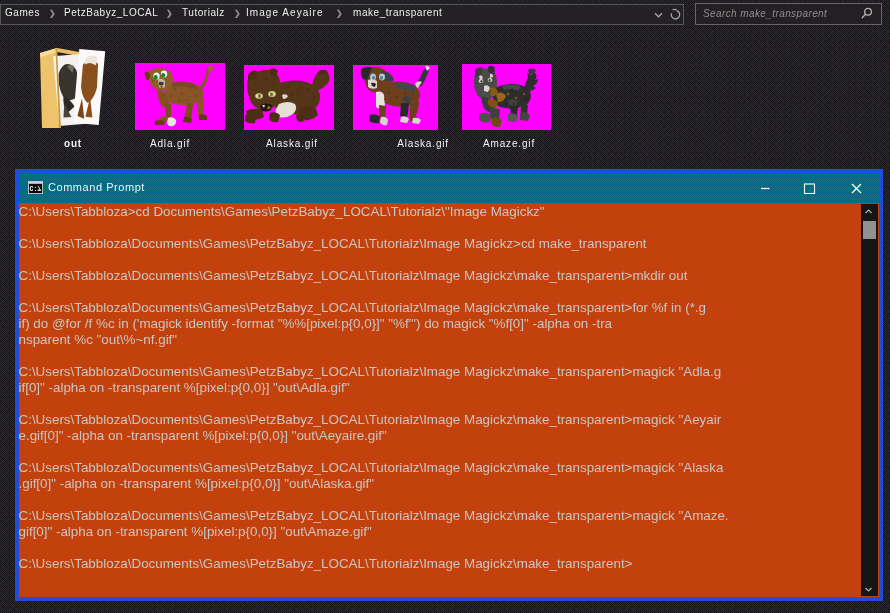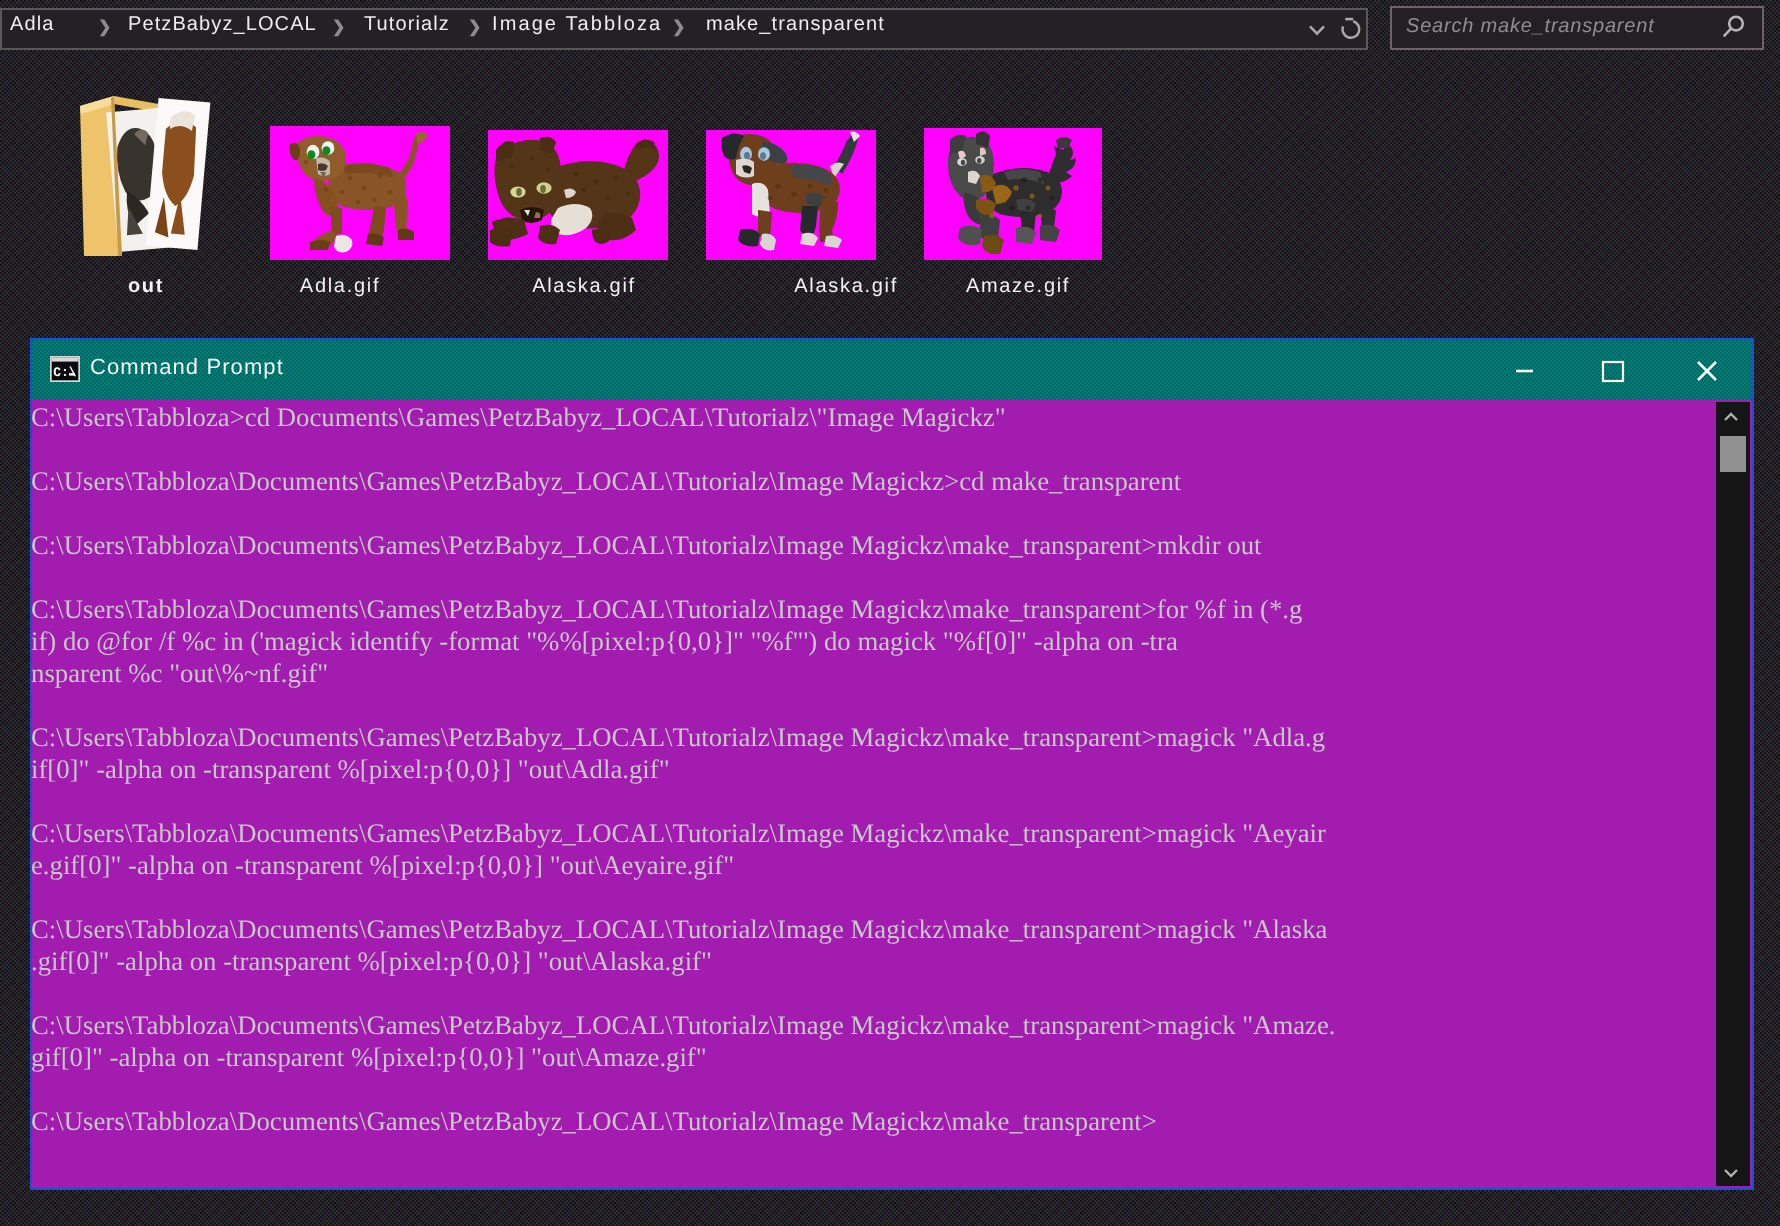--- a/index.html
+++ b/index.html
@@ -12,42 +12,42 @@
 .abs{position:absolute;}
 
 #addr{left:0px;top:4px;width:682px;height:19px;border:1px solid #585858;background:#242124;}
 #search{left:695px;top:3px;width:185px;height:20px;border:1px solid #6b626b;background:#231f23;}
 .crumb{position:absolute;top:7px;color:#eeeeee;font-size:10px;letter-spacing:0.55px;white-space:pre;}
 .csep{position:absolute;top:8.5px;color:#8d8d8d;font-size:8px;font-weight:bold;}
 #ph{position:absolute;left:703px;top:8px;color:#8f8f8f;font-size:10px;letter-spacing:0.4px;font-style:italic;}
 .lbl{position:absolute;top:137.5px;color:#f2f2f2;font-size:10px;letter-spacing:0.85px;text-align:center;width:100px;}
 .thumb{position:absolute;background:#ff00ff;}
 
-#cmd{left:15px;top:169px;width:860px;height:424px;border:1px solid #1d4ed8;
-  background:#a21caf;}
+#cmd{left:15px;top:169px;width:860px;height:424px;border:4px solid #1d4ed8;
+  background:#c2410c;}
 #tbar{position:absolute;left:0;top:0;width:100%;height:30px;
   background:repeating-conic-gradient(#00845a 0% 25%, #006080 0% 50%) 0 0/2px 2px;}
 #ttl{position:absolute;left:29px;top:8px;color:#f5f5f5;font-size:11px;letter-spacing:0.55px;}
 #term{position:absolute;left:-0.5px;top:30.6px;margin:0;color:#c7c7c7;
-  font-family:Liberation Serif, serif;font-size:13.38px;line-height:16px;white-space:pre;}
+  font-family:Liberation Sans, sans-serif;font-size:13.38px;line-height:16px;white-space:pre;}
 #sbar{position:absolute;right:1px;top:31px;width:17px;height:392px;background:#151515;}
 #sthumb{position:absolute;left:2px;top:17px;width:13px;height:18px;background:#919191;}
 .sarr{position:absolute;left:3px;color:#c8c8c8;font-size:9px;}
 .wbtn{position:absolute;top:0;height:30px;width:45px;color:#ffffff;}
 </style>
 </head>
 <body>
 <div id="addr" class="abs"></div>
-<span class="crumb" style="left:5px;">Adla</span>
+<span class="crumb" style="left:5px;">Games</span>
 <span class="csep" style="left:49px;">❯</span>
 <span class="crumb" style="left:64px;">PetzBabyz_LOCAL</span>
 <span class="csep" style="left:166px;">❯</span>
 <span class="crumb" style="left:182px;">Tutorialz</span>
 <span class="csep" style="left:234px;">❯</span>
-<span class="crumb" style="left:246px;letter-spacing:1.05px;">Image Tabbloza</span>
+<span class="crumb" style="left:246px;letter-spacing:1.05px;">Image Aeyaire</span>
 <span class="csep" style="left:336px;">❯</span>
 <span class="crumb" style="left:353px;">make_transparent</span>
 <svg class="abs" style="left:654px;top:11.5px;" width="9" height="7" viewBox="0 0 9 7">
     <path d="M1 1.2 L4.5 4.8 L8 1.2" stroke="#a8a8a8" stroke-width="1.3" fill="none"></path>
   </svg>
 <svg class="abs" style="left:670px;top:7.5px;" width="11" height="12" viewBox="0 0 11 12">
     <path d="M1.5 5.2 A4.2 4.2 0 1 0 6.6 2.6" stroke="#a8a8a8" stroke-width="1.25" fill="none"></path>
     <path d="M2.6 0.9 L6.6 0.9 L6.6 2.2 L2.6 2.2 Z" fill="#a8a8a8"></path>
   </svg>
 <div id="search" class="abs"></div>

